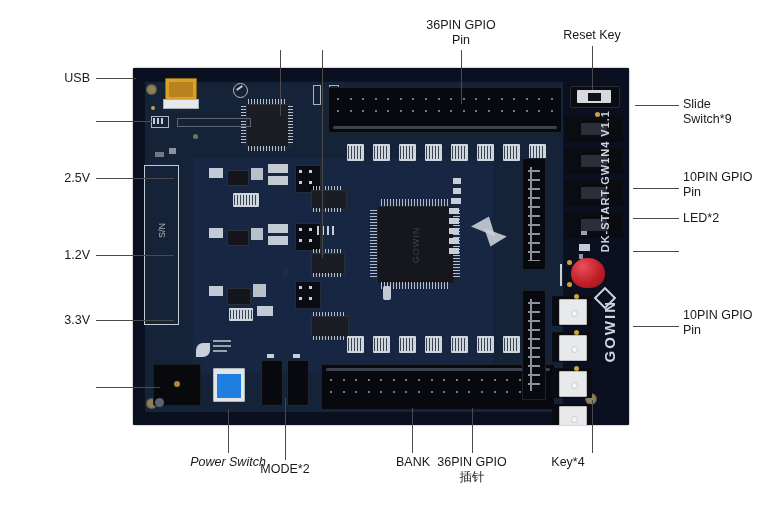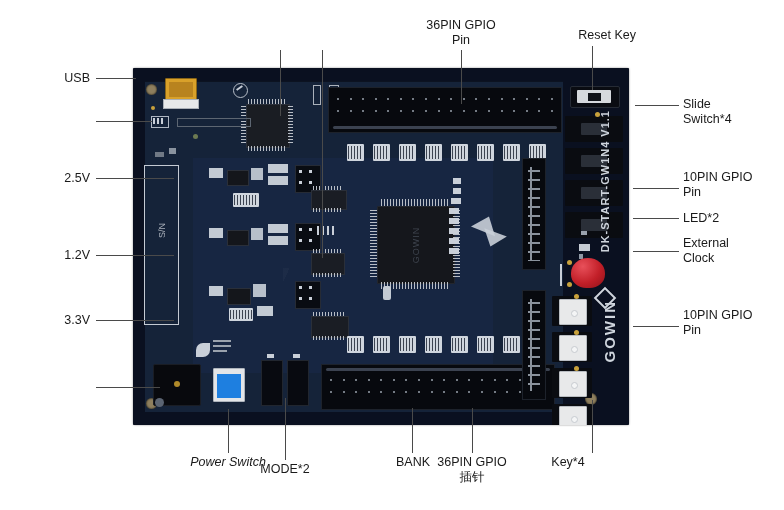--- a/index.html
+++ b/index.html
@@ -410,52 +410,50 @@
   </div>
 
   <div class="lead-v" style="left:280px;top:50px;height:66px;"></div>
 
   <div class="lead-v" style="left:322px;top:50px;height:208px;"></div>
 
   <div class="lbl c" style="left:408px;top:18px;width:106px;">36PIN GPIO
 Pin</div>
   <div class="lead-v" style="left:461px;top:50px;height:54px;"></div>
 
-  <div class="lbl c" style="left:548px;top:28px;width:88px;text-align:right;">Reset Key</div>
+  <div class="lbl c" style="left:548px;top:28px;width:88px;">Reset Key</div>
   <div class="lead-v" style="left:592px;top:46px;height:44px;"></div>
 
   <div class="lbl r" style="left:20px;top:71px;width:70px;">USB</div>
   <div class="lead-h" style="left:96px;top:78px;width:40px;"></div>
 
   <div class="lead-h" style="left:96px;top:121px;width:56px;"></div>
 
   <div class="lbl r" style="left:30px;top:171px;width:60px;">2.5V</div>
   <div class="lead-h" style="left:96px;top:178px;width:78px;"></div>
 
   <div class="lbl r" style="left:30px;top:248px;width:60px;">1.2V</div>
   <div class="lead-h" style="left:96px;top:255px;width:78px;"></div>
 
   <div class="lbl r" style="left:30px;top:313px;width:60px;">3.3V</div>
   <div class="lead-h" style="left:96px;top:320px;width:78px;"></div>
 
   <div class="lead-h" style="left:96px;top:387px;width:64px;"></div>
 
   <div class="lbl l" style="left:683px;top:97px;width:98px;">Slide
-Switch*4</div>
+Switch*9</div>
   <div class="lead-h" style="left:635px;top:105px;width:44px;"></div>
 
   <div class="lbl l" style="left:683px;top:170px;width:100px;">10PIN GPIO
 Pin</div>
   <div class="lead-h" style="left:633px;top:188px;width:46px;"></div>
 
   <div class="lbl l" style="left:683px;top:211px;width:70px;">LED*2</div>
   <div class="lead-h" style="left:633px;top:218px;width:46px;"></div>
 
-  <div class="lbl l" style="left:683px;top:236px;width:86px;">External
-Clock</div>
   <div class="lead-h" style="left:633px;top:251px;width:46px;"></div>
 
   <div class="lbl l" style="left:683px;top:308px;width:100px;">10PIN GPIO
 Pin</div>
   <div class="lead-h" style="left:633px;top:326px;width:46px;"></div>
 
   <div class="lbl c" style="left:178px;top:455px;width:100px;font-style:italic;">Power Switch</div>
   <div class="lead-v" style="left:228px;top:409px;height:44px;"></div>
 
   <div class="lbl c" style="left:250px;top:462px;width:70px;">MODE*2</div>

